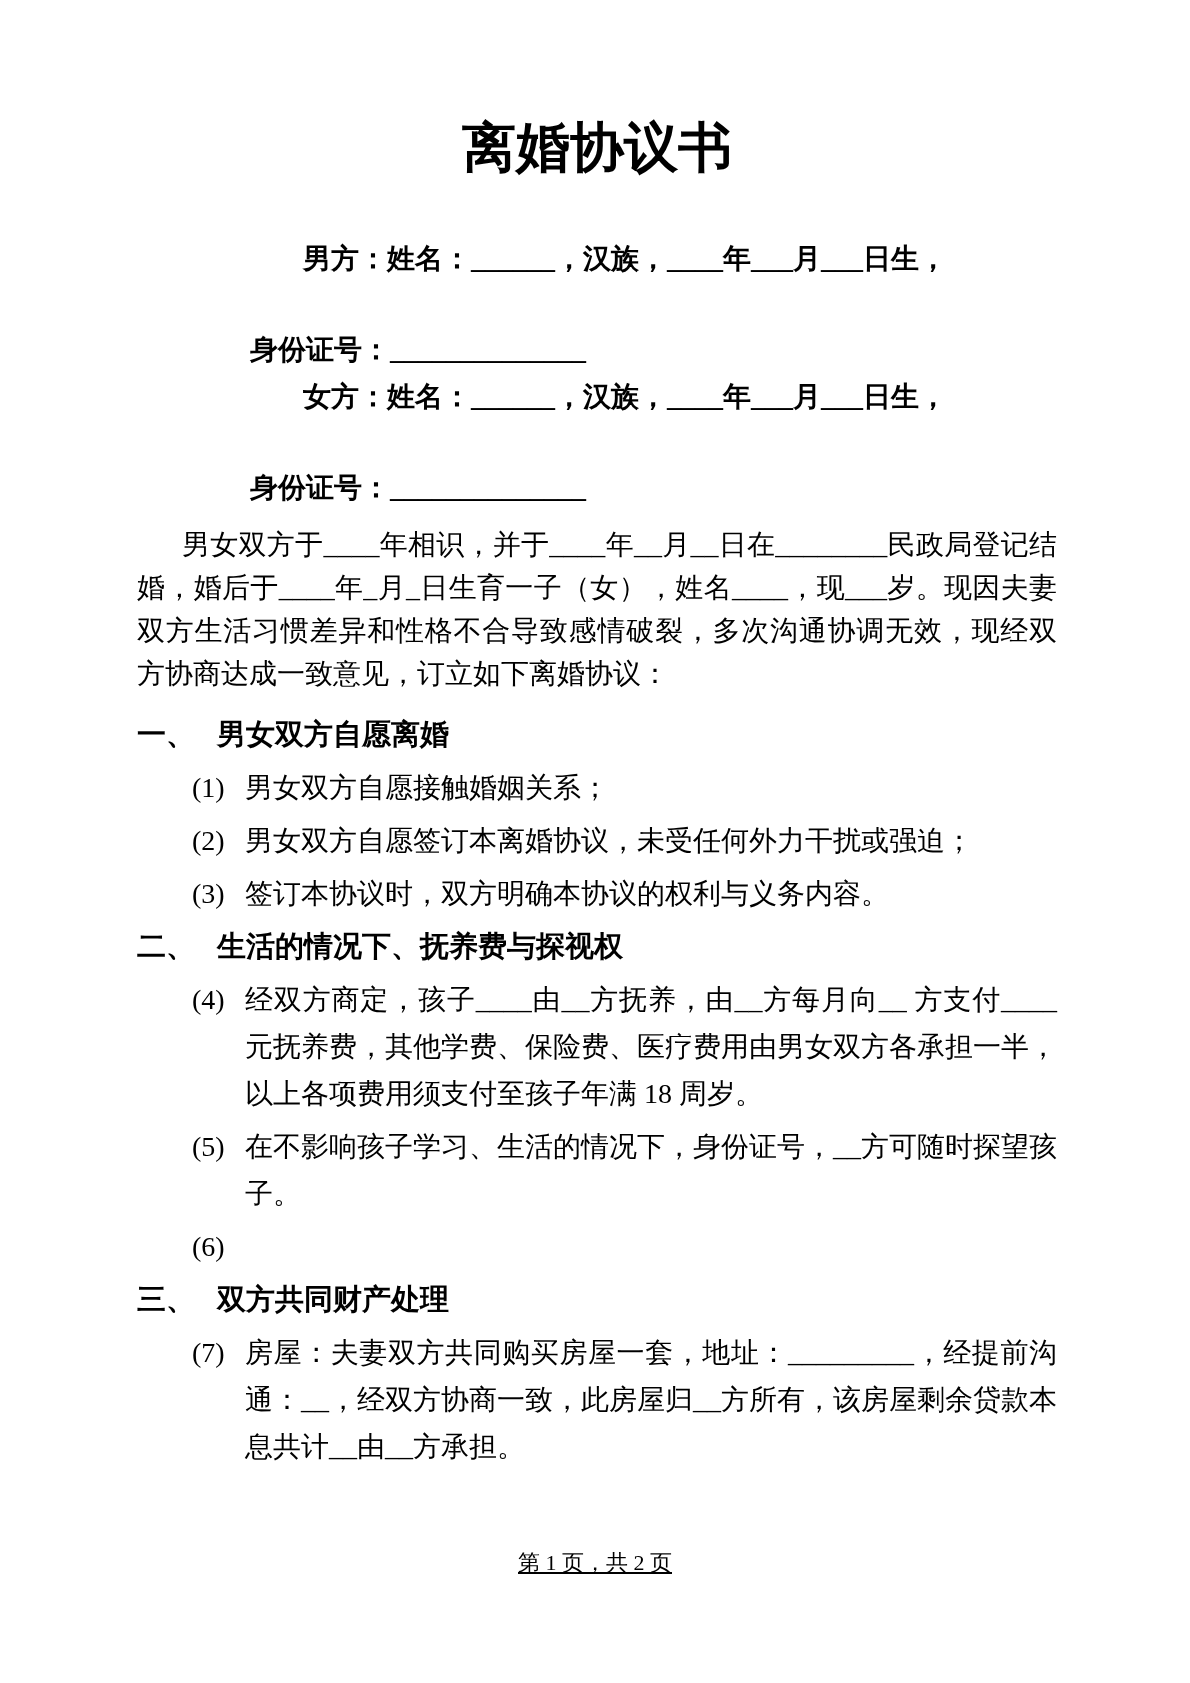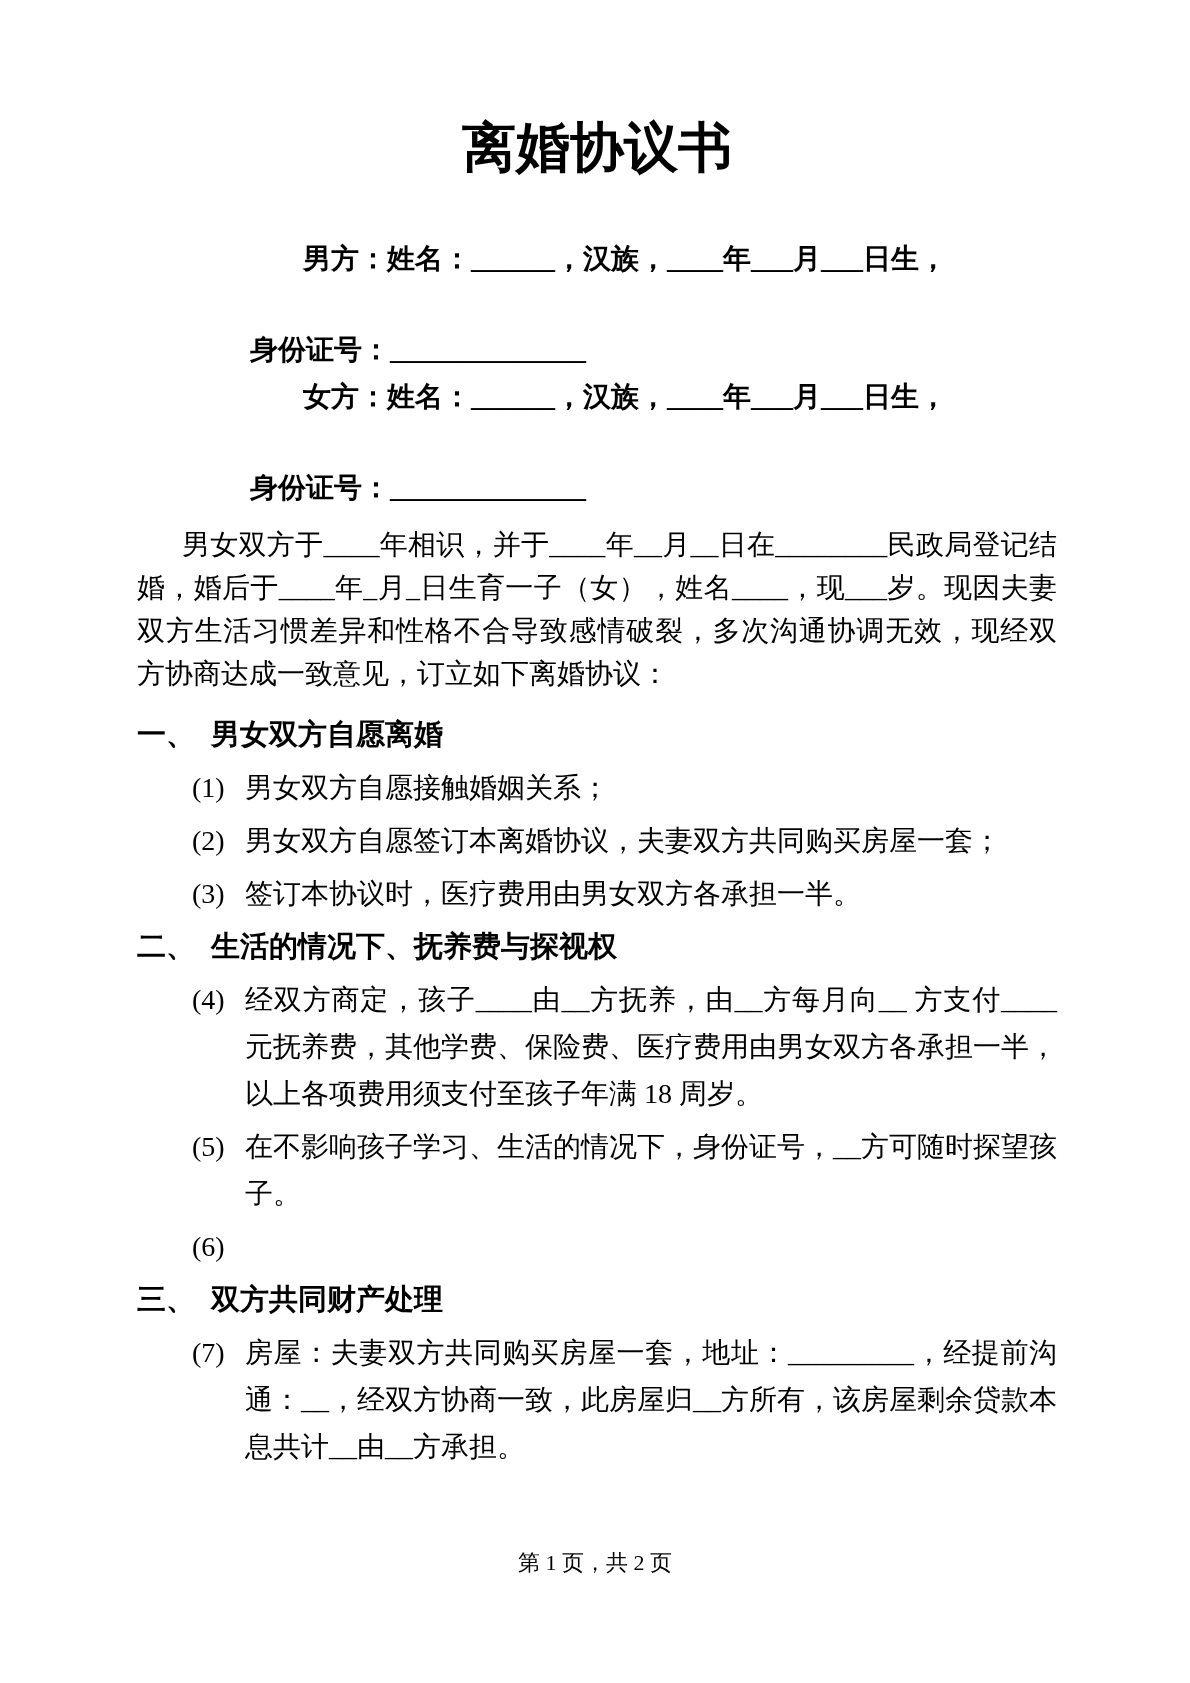--- a/index.html
+++ b/index.html
@@ -46,21 +46,21 @@
     text-indent: 45px;
   }
   .section-heading {
     display: flex;
     font-size: 29px;
     font-weight: bold;
     line-height: 47px;
     margin-top: 4px;
     margin-bottom: 6px;
   }
-  .section-title { margin-left: 16px; }
+  .section-title { margin-left: 22px; }
   .item {
     display: flex;
     font-size: 28px;
     line-height: 47px;
     margin-bottom: 6px;
   }
   .item-num {
     flex: 0 0 53px;
     margin-left: 55px;
   }
@@ -69,20 +69,21 @@
     text-align: justify;
   }
   .page-footer {
     position: absolute;
     left: 0;
     right: 0;
     top: 1548px;
     text-align: center;
     font-size: 22px;
     color: #000000;
+    text-decoration: underline;
   }
 </style>
 </head>
 <body>
 
 <div class="page">
 
   <div class="doc-title">离婚协议书</div>
 
   <div class="party-block">
@@ -98,25 +99,25 @@
     <div class="section-heading">
       <span class="section-number">一、</span>
       <span class="section-title">男女双方自愿离婚</span>
     </div>
     <div class="item">
       <span class="item-num">(1)</span>
       <span class="item-text">男女双方自愿接触婚姻关系；</span>
     </div>
     <div class="item">
       <span class="item-num">(2)</span>
-      <span class="item-text">男女双方自愿签订本离婚协议，夫妻双方共同购买房屋一套；</span>
+      <span class="item-text">男女双方自愿签订本离婚协议，未受任何外力干扰或强迫；</span>
     </div>
     <div class="item">
       <span class="item-num">(3)</span>
-      <span class="item-text">签订本协议时，医疗费用由男女双方各承担一半。</span>
+      <span class="item-text">签订本协议时，双方明确本协议的权利与义务内容。</span>
     </div>
   </div>
 
   <div class="section">
     <div class="section-heading">
       <span class="section-number">二、</span>
       <span class="section-title">生活的情况下、抚养费与探视权</span>
     </div>
     <div class="item">
       <span class="item-num">(4)</span>

